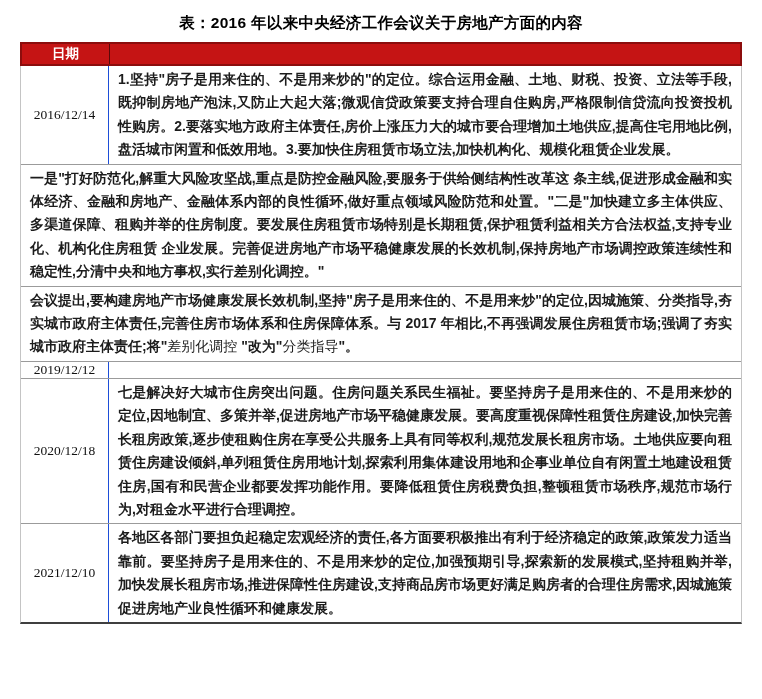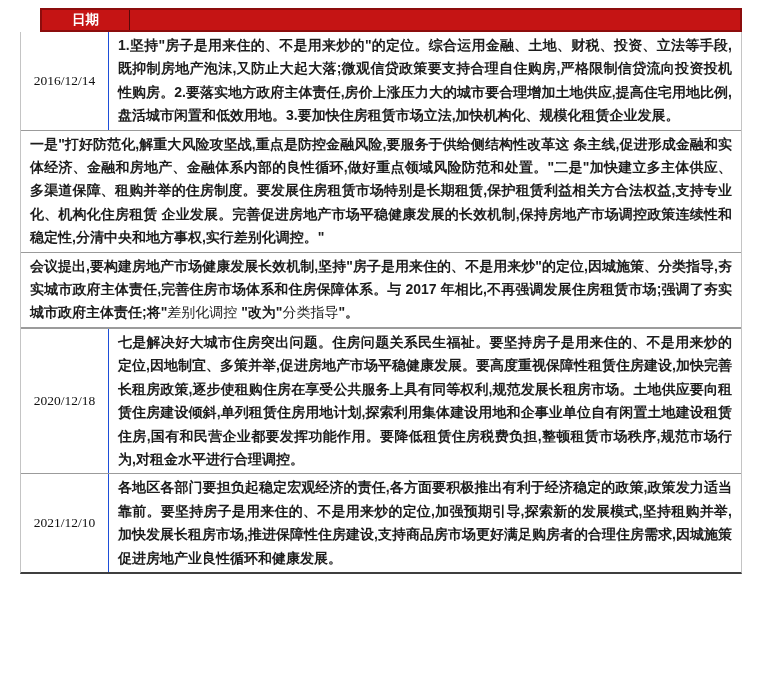--- a/index.html
+++ b/index.html
@@ -9,21 +9,21 @@
   }
   .title{
     text-align:center;font-weight:bold;font-size:15.5px;letter-spacing:.3px;
     padding-top:13px;color:#000;
   }
   .table{
     margin:8px 20px 0 20px;
   }
   .thead{
     display:flex;background:#c51414;color:#fff;font-weight:bold;font-size:13.5px;
-    border:2px solid #8c0d0d;border-bottom-width:2px;height:20px;line-height:20px;margin-left:20px;
+    border:2px solid #8c0d0d;border-bottom-width:2px;height:20px;line-height:20px;
   }
   .thead .h-date{
     width:87px;text-align:center;border-right:1px solid rgba(0,0,0,.55);flex:none;
   }
   .thead .h-content{flex:1;text-align:center;}
   .tbody{
     border-left:1px solid #c4c4c4;border-right:1px solid #c4c4c4;
     border-bottom:2px solid #3f3f3f;
   }
   .trow{display:flex;border-top:1px solid #9b9b9b;}
@@ -39,37 +39,39 @@
   }
   .seg-bold{font-weight:bold;}
   .seg-italic{}
   .seg-regular{font-weight:bold;}
 </style>
 </head>
 <body>
 
 <div class="page">
 
+  <div class="title">表：2016 年以来中央经济工作会议关于房地产方面的内容</div>
 
   <div class="table">
     <div class="thead">
       <div class="h-date">日期</div>
     </div>
     <div class="tbody">
         <div class="trow">
           <div class="cell-date">2016/12/14</div>
           <div class="cell-content"><span class="seg-bold">1.坚持"房子是用来住的、不是用来炒的"的定位。</span><span class="seg-regular">综合运用金融、土地、财税、投资、立法等手段,</span><span class="seg-bold">既抑制房地产泡沫,又防止大起大落;</span><span class="seg-regular">微观信贷政策要支持合理自住购房,严格限制信贷流向投资投机性购房。</span><span class="seg-bold">2.要落实地方政府主体责任,房价上涨压力大的城市要合理增加土地供应,提高住宅用地比例,盘活城市闲置和低效用地。3.要加快住房租赁市场立法,</span><span class="seg-regular">加快机构化、规模化租赁企业发展。</span></div>
         </div>
         <div class="trow">
           <div class="cell-content"><span class="seg-regular">一是"打好防范化,解重大风险攻坚战,重点是防控金融风险,要服务于供给侧结构性改革这 条主线,</span><span class="seg-bold">促进形成金融和实体经济、金融和房地产、金融体系内部的良性循环,</span><span class="seg-regular">做好重点领域风险防范和处置。</span><span class="seg-bold">"二是"加快建立多主体供应、多渠道保障、租购并举的住房制度。</span><span class="seg-regular">要发展住房租赁市场特别是</span><span class="seg-bold">长期租赁,</span><span class="seg-regular">保护租赁利益相关方合法权益,支持专业化、机构化住房租赁 企业发展。</span><span class="seg-bold">完善促进房地产市场平稳健康发展的长效机制,保持房地产市场调控政策连续性和稳定性,分清中央和地方事权,实行差别化调控。"</span></div>
         </div>
         <div class="trow">
           <div class="cell-content"><span class="seg-regular">会议提出,</span><span class="seg-bold">要构建房地产市场健康发展长效机制,坚持"房子是用来住的、不是用来炒"的定位,因城施策、分类指导,夯实城市政府主体责任,完善住房市场体系和住房保障体系。</span><span class="seg-regular">与 2017 年相比,不再强调发展住房租赁市场;强调了夯实城市政府主体责任;将"</span><span class="seg-italic">差别化调控 </span><span class="seg-regular">"改为"</span><span class="seg-italic">分类指导</span><span class="seg-regular">"。</span></div>
         </div>
         <div class="trow">
+          <div class="cell-date">2019/12/12</div>
         </div>
         <div class="trow">
           <div class="cell-date">2020/12/18</div>
           <div class="cell-content"><span class="seg-regular">七是解决好大城市住房突出问题。住房问题关系民生福祉。</span><span class="seg-bold">要坚持房子是用来住的、不是用来炒的定位,因地制宜、多策并举,促进房地产市场平稳健康发展。</span><span class="seg-regular">要高度重视保障性租赁住房建设,加快完善长租房政策,逐步使租购住房在享受公共服务上具有同等权利,规范发展长租房市场。</span><span class="seg-bold">土地供应要向租赁住房建设倾斜,单列租赁住房用地计划,探索利用集体建设用地和企事业单位自有闲置土地建设租赁住房,国有和民营企业都要发挥功能作用。</span><span class="seg-regular">要降低租赁住房税费负担,整顿租赁市场秩序,规范市场行为,对租金水平进行合理调控。</span></div>
         </div>
         <div class="trow">
           <div class="cell-date">2021/12/10</div>
           <div class="cell-content"><span class="seg-bold">各地区各部门要担负起稳定宏观经济的责任,各方面要积极推出有利于经济稳定的政策,政策发力适当靠前。要坚持房子是用来住的、不是用来炒的定位,加强预期引导,探索新的发展模式,坚持租购并举,加快发展长租房市场,推进保障性住房建设,支持商品房市场更好满足购房者的合理住房需求,因城施策促进房地产业良性循环和健康发展。</span></div>
         </div>
       </div>

